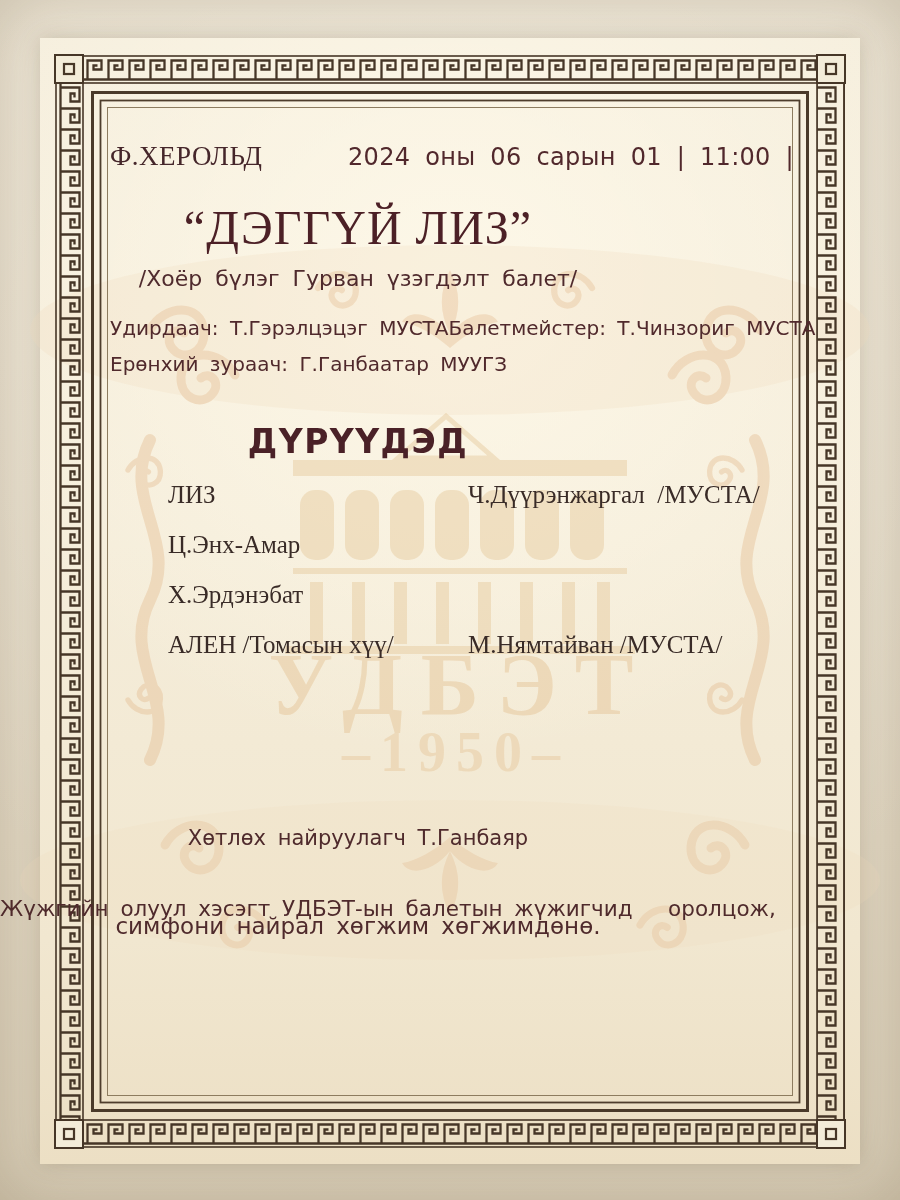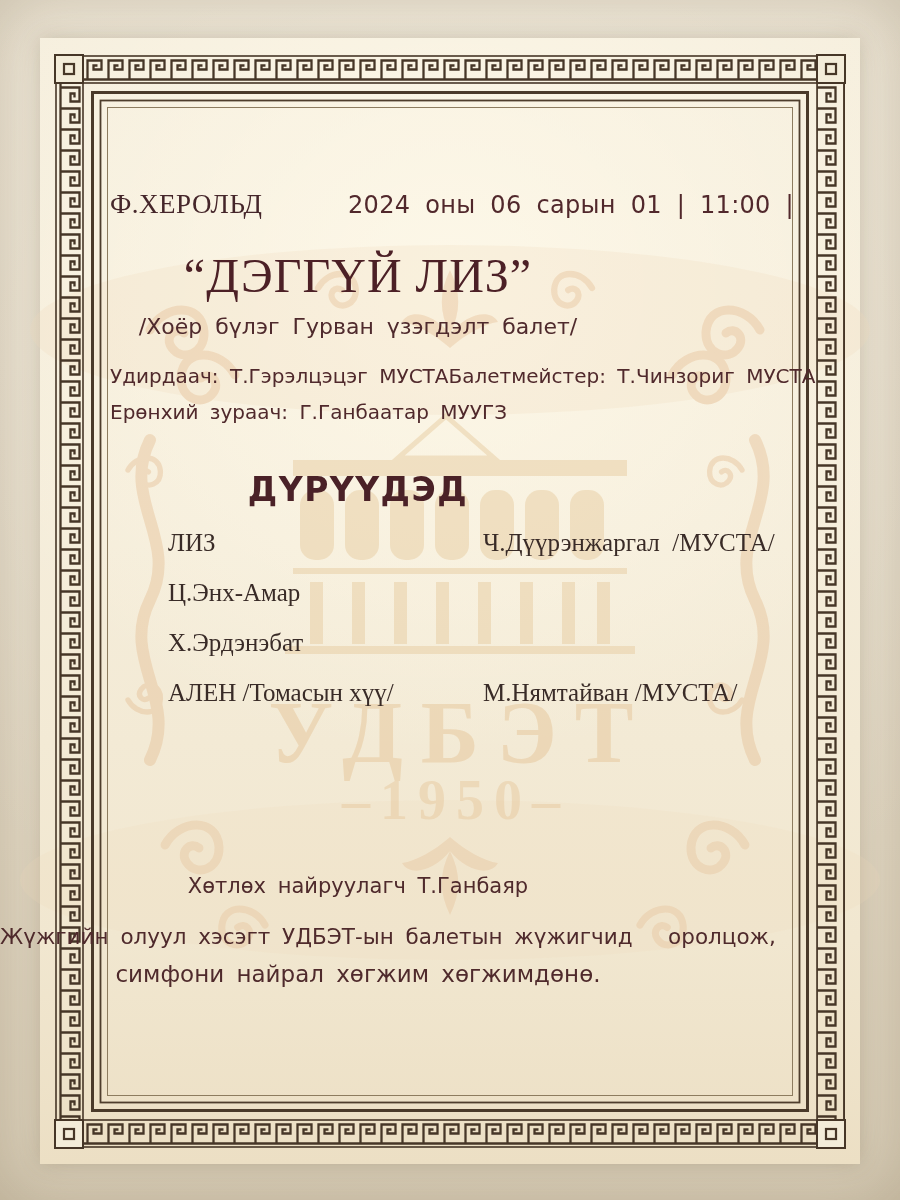--- a/index.html
+++ b/index.html
@@ -12,44 +12,44 @@
     box-shadow: inset 0 0 70px rgba(110,92,62,.28);
   }
   .paper{
     position:absolute;left:40px;top:38px;right:40px;bottom:36px;
     background:
       radial-gradient(ellipse 90% 60% at 50% 22%, rgba(255,250,235,.8), rgba(255,250,235,0) 70%),
       linear-gradient(180deg,#f6efde 0%, #f5edda 45%, #f1e7d0 80%, #ecdfc4 100%);
     box-shadow: 0 0 18px rgba(104,86,56,.25);
   }
   svg.art{position:absolute;left:0;top:0;}
-  .abs{position:absolute;margin-top:48px;}
+  .abs{position:absolute;}
   .serif{font-family:"Liberation Serif","DejaVu Serif",serif;}
   .sans{font-family:"DejaVu Sans",sans-serif;}
   .center{left:0;width:716px;text-align:center;}
 
   .header-row{left:110px;right:106px;top:141px;display:flex;justify-content:space-between;align-items:baseline;}
   .composer{font-size:27px;color:#45262a;letter-spacing:.5px;}
   .datetime{font-size:24px;color:#51282c;word-spacing:7px;letter-spacing:.3px;}
 
   .title{top:200px;font-size:48px;color:#4c2026;letter-spacing:1px;}
   .subtitle{top:266px;font-size:22px;color:#4f2a2d;word-spacing:6px;}
 
   .credits-row{left:110px;right:120px;top:316px;display:flex;justify-content:space-between;}
   .credit{font-size:20px;color:#50292c;word-spacing:5px;white-space:pre;}
   .credit2{left:110px;top:352px;}
 
   .cast-heading{top:422px;font-size:33px;font-weight:bold;color:#4a2127;letter-spacing:1.5px;}
 
   .cast-list{left:168px;top:470px;width:626px;}
-  .cast-row{display:grid;grid-template-columns:300px 1fr;height:50px;align-items:center;gap:15px;}
+  .cast-row{display:grid;grid-template-columns:300px 1fr;height:50px;align-items:center;}
   .cast-cell{font-size:25px;color:#392b27;white-space:pre;}
 
   .host{top:826px;font-size:21px;color:#4f2a2c;word-spacing:5px;}
-  .note1{top:876px;font-size:21.5px;color:#4f2a2c;word-spacing:5px;white-space:pre;}
+  .note1{top:896px;font-size:21.5px;color:#4f2a2c;word-spacing:5px;white-space:pre;}
   .note2{top:913px;font-size:23px;color:#4f2a2c;word-spacing:5px;}
 
   .wm-acronym{left:25px;width:870px;top:634px;text-align:center;font-weight:bold;
     font-size:88px;letter-spacing:18px;color:#e6c69a;opacity:.5;}
   .wm-year{left:0;width:912px;top:720px;text-align:center;font-weight:bold;
     font-size:56px;letter-spacing:10px;color:#e6c69a;opacity:.45;}
 </style>
 </head>
 <body>
 

